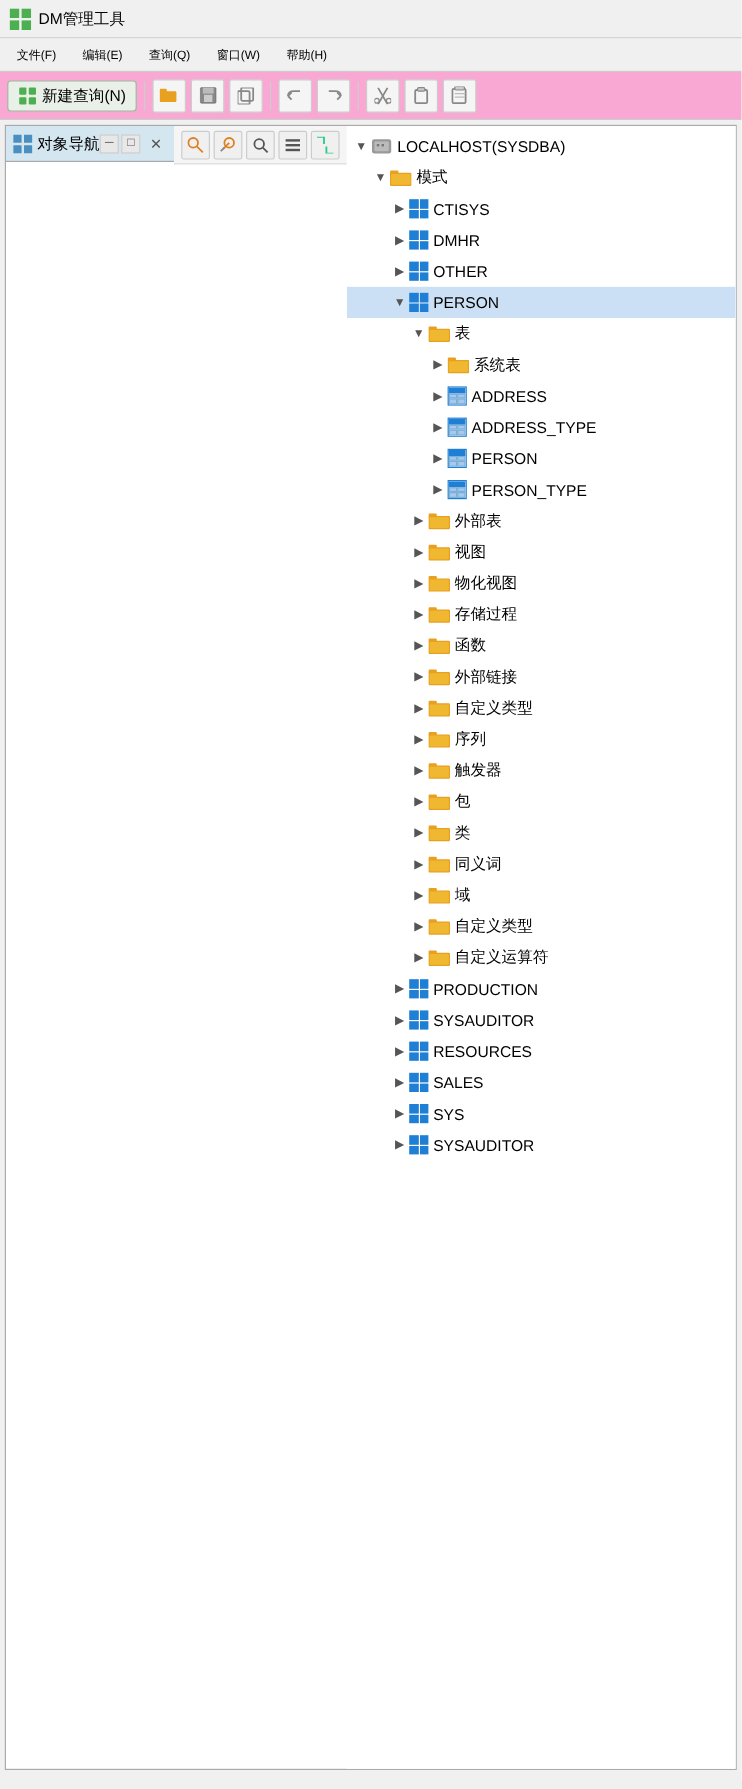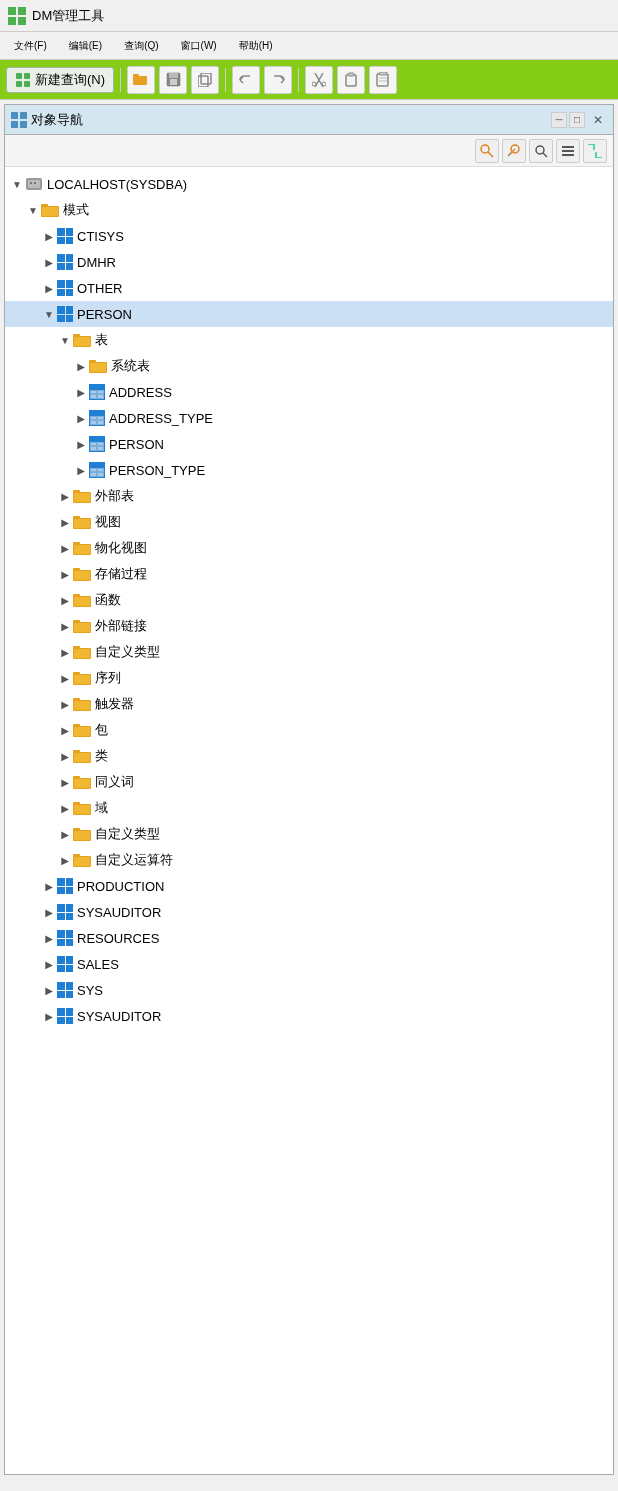--- a/index.html
+++ b/index.html
@@ -47,21 +47,21 @@
     .menu-item {
       padding: 3px 10px;
       font-size: 10px;
       color: #000;
       cursor: pointer;
       border-radius: 2px;
     }
 
     
     .toolbar {
-      background: #84cc16;
+      background: #f9a8d4;
       height: 40px;
       display: flex;
       align-items: center;
       padding: 0 6px;
       border-bottom: 1px solid #ccc;
       gap: 4px;
     }
     .toolbar-btn {
       display: flex;
       align-items: center;
@@ -93,21 +93,21 @@
       font-size: 14px;
       color: #555;
     }
 
     
     .panel {
       background: #fff;
       border: 1px solid #aaa;
       margin: 4px;
       display: flex;
-      flex-direction: column;
+      flex-direction: row;
       height: calc(1491px - 120px);
     }
     .panel-header {
       background: #d4e6f0;
       border-bottom: 1px solid #aaa;
       height: 30px;
       display: flex;
       align-items: center;
       padding: 0 6px;
       justify-content: space-between;

